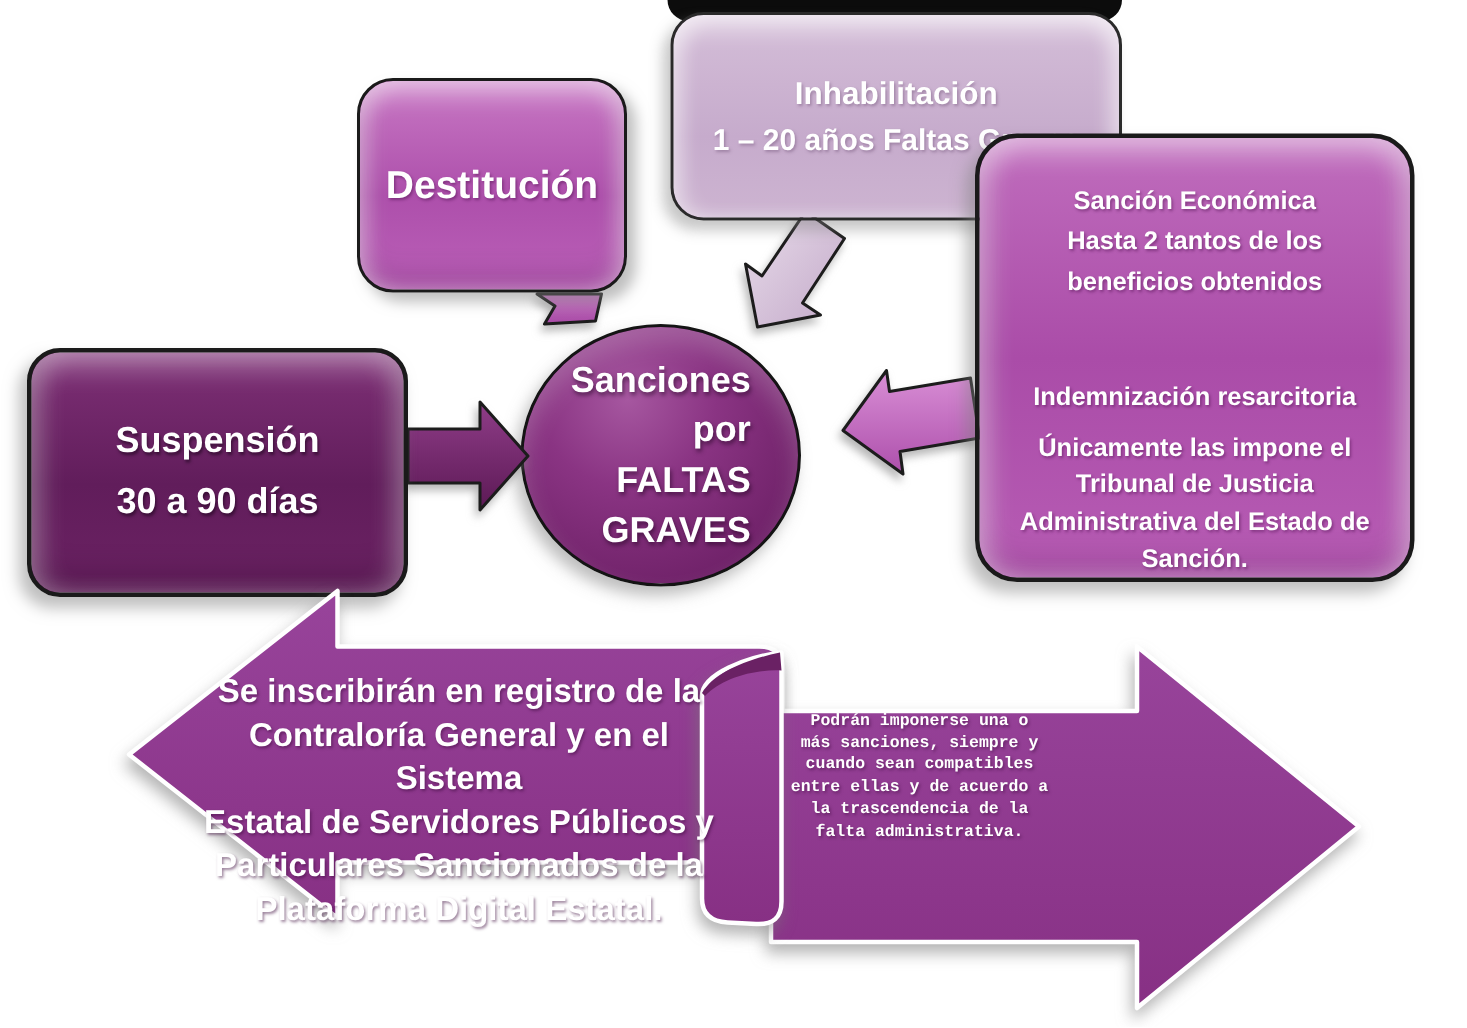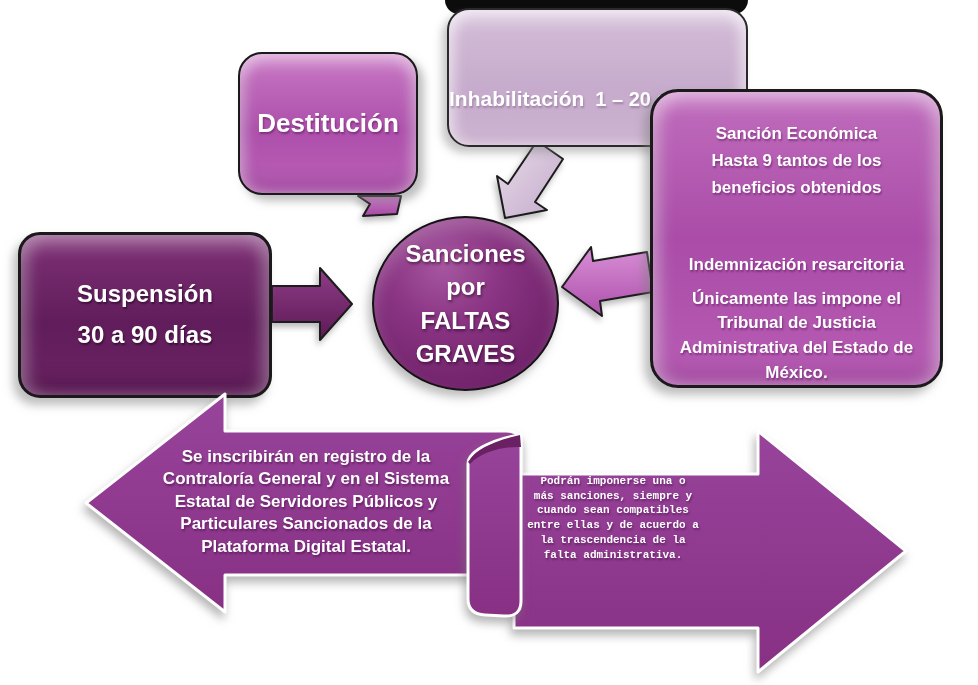--- a/index.html
+++ b/index.html
@@ -15,43 +15,43 @@
   #black-top-bar{left:445px;top:-14px;width:303px;height:28px;background:#0c0c0c;border-radius:14px;z-index:0;}
   #circle{z-index:2;}
   #connector-layer{left:0;top:0;z-index:3;pointer-events:none;}
   .callout{z-index:4;}
   #sancion-box{z-index:5;}
   #bigarrow-layer{left:0;top:0;z-index:6;pointer-events:none;}
   .bigtext{z-index:7;}
 
   
   #circle{
-    left:372px;top:216px;width:187px;height:175px;border-radius:50%;
+    left:347px;top:216px;width:187px;height:175px;border-radius:50%;
     background:radial-gradient(circle at 38% 28%, #a657a0 0%, #8a3483 35%, #7a2973 60%, #63195d 100%);
     border:2px solid #141414;box-sizing:border-box;
     box-shadow:-4px 6px 10px rgba(125,125,125,.5), inset 0 10px 16px rgba(255,255,255,.22);
     display:flex;align-items:center;justify-content:center;
-    font-size:24px;line-height:1.38;text-shadow:1px 2px 3px rgba(30,0,30,.55);
+    font-size:24px;line-height:1.38;text-shadow:1px 2px 3px rgba(30,0,30,.55);text-align:right;
   }
 
   
   .callout,#sancion-box{border:2px solid #1a1a1a;box-sizing:border-box;}
   #destitucion-box{
     left:238px;top:52px;width:180px;height:143px;border-radius:24px;
     background:linear-gradient(180deg,#c878c4 0%,#ad4fab 55%,#bb60b8 100%);
     box-shadow:6px 6px 9px rgba(128,128,128,.5), inset 0 10px 14px rgba(255,255,255,.38), inset 8px 0 12px rgba(255,255,255,.22), inset -8px 0 12px rgba(255,255,255,.22), inset 0 -12px 16px rgba(60,0,60,.18);
     display:flex;align-items:center;justify-content:center;
     font-size:26px;text-shadow:1px 1.5px 2px rgba(70,10,70,.45);
   }
   #inhabilitacion-box{
     left:447px;top:8px;width:301px;height:139px;border-radius:22px;
     background:linear-gradient(180deg,#d4bed8 0%,#c6abcc 60%,#cdb4d1 100%);
     box-shadow:-5px 6px 9px rgba(128,128,128,.45), inset 0 10px 14px rgba(255,255,255,.5), inset 8px 0 12px rgba(255,255,255,.3), inset -8px 0 12px rgba(255,255,255,.3);
     border-color:#2a2a2a;
-    display:flex;flex-direction:row;align-items:center;gap:11px;padding-top:42px;
+    display:flex;flex-direction:column;align-items:center;gap:11px;padding-top:42px;
     text-shadow:1px 1.5px 2px rgba(120,90,125,.5);
   }
   #inh-title{font-size:21px;line-height:21px;}
   #inh-sub{font-size:20px;line-height:20px;white-space:nowrap;}
   #sancion-box{
     position:absolute;left:650px;top:89px;width:293px;height:299px;border-radius:28px;
     background:linear-gradient(180deg,#c06dbd 0%,#aa4ca8 50%,#b75cb4 100%);
     border-width:3px;
     box-shadow:-6px 7px 10px rgba(128,128,128,.5), inset 0 12px 16px rgba(255,255,255,.35), inset 10px 0 14px rgba(255,255,255,.22), inset -10px 0 14px rgba(255,255,255,.22), inset 0 -14px 18px rgba(60,0,60,.16);
     font-size:17px;line-height:1.6;text-shadow:1px 1.5px 2px rgba(70,10,70,.45);
@@ -68,21 +68,21 @@
     display:flex;align-items:center;justify-content:center;
     font-size:24px;line-height:1.7;text-shadow:1px 2px 2px rgba(20,0,20,.5);
   }
 
   
   .connector{stroke:#1c1c1c;stroke-width:2;stroke-linejoin:round;filter:drop-shadow(-2px 4px 3px rgba(125,125,125,.55));}
   .bigshape{stroke:#ffffff;stroke-width:3;stroke-linejoin:round;filter:drop-shadow(-2px 6px 5px rgba(120,120,120,.55));}
   .crescent{stroke:none;}
 
   
-  #registro-text{left:130px;top:446px;width:352px;font-size:17px;line-height:1.32;text-shadow:1px 1.5px 2px rgba(60,10,60,.5);}
+  #registro-text{left:130px;top:446px;width:352px;font-size:22px;line-height:1.32;text-shadow:1px 1.5px 2px rgba(60,10,60,.5);}
   #imposicion-text{left:484px;top:474px;width:258px;font-size:11px;line-height:1.34;text-shadow:1px 1.5px 2px rgba(60,10,60,.5);font-family:Liberation Mono, monospace;}
 </style>
 </head>
 <body>
 
 <div id="stage">
 
   <div class="abs" id="black-top-bar"></div>
 
   <div class="abs ctr pre" id="circle">
@@ -121,27 +121,27 @@
     <span>Destitución</span>
   </div>
 
   <div class="abs ctr callout" id="inhabilitacion-box">
     <div id="inh-title">Inhabilitación</div>
     <div id="inh-sub">1 – 20 años Faltas Graves</div>
   </div>
 
   <div class="abs ctr" id="sancion-box">
     <div class="pre" id="sancion-p1">Sanción Económica
-Hasta 9 tantos de los
+Hasta 2 tantos de los
 beneficios obtenidos</div>
     <div class="pre" id="sancion-p2">Indemnización resarcitoria</div>
     <div class="pre" id="sancion-p3">Únicamente las impone el
 Tribunal de Justicia
 Administrativa del Estado de
-México.</div>
+Sanción.</div>
   </div>
 
   <div class="abs ctr callout pre" id="suspension-box">
     <span class="pre">Suspensión
 30 a 90 días</span>
   </div>
 
   <svg class="abs" id="bigarrow-layer" width="978" height="685" viewBox="0 0 978 685">
     <defs>
       <linearGradient id="gBig" x1="0" y1="0" x2="0" y2="1">

